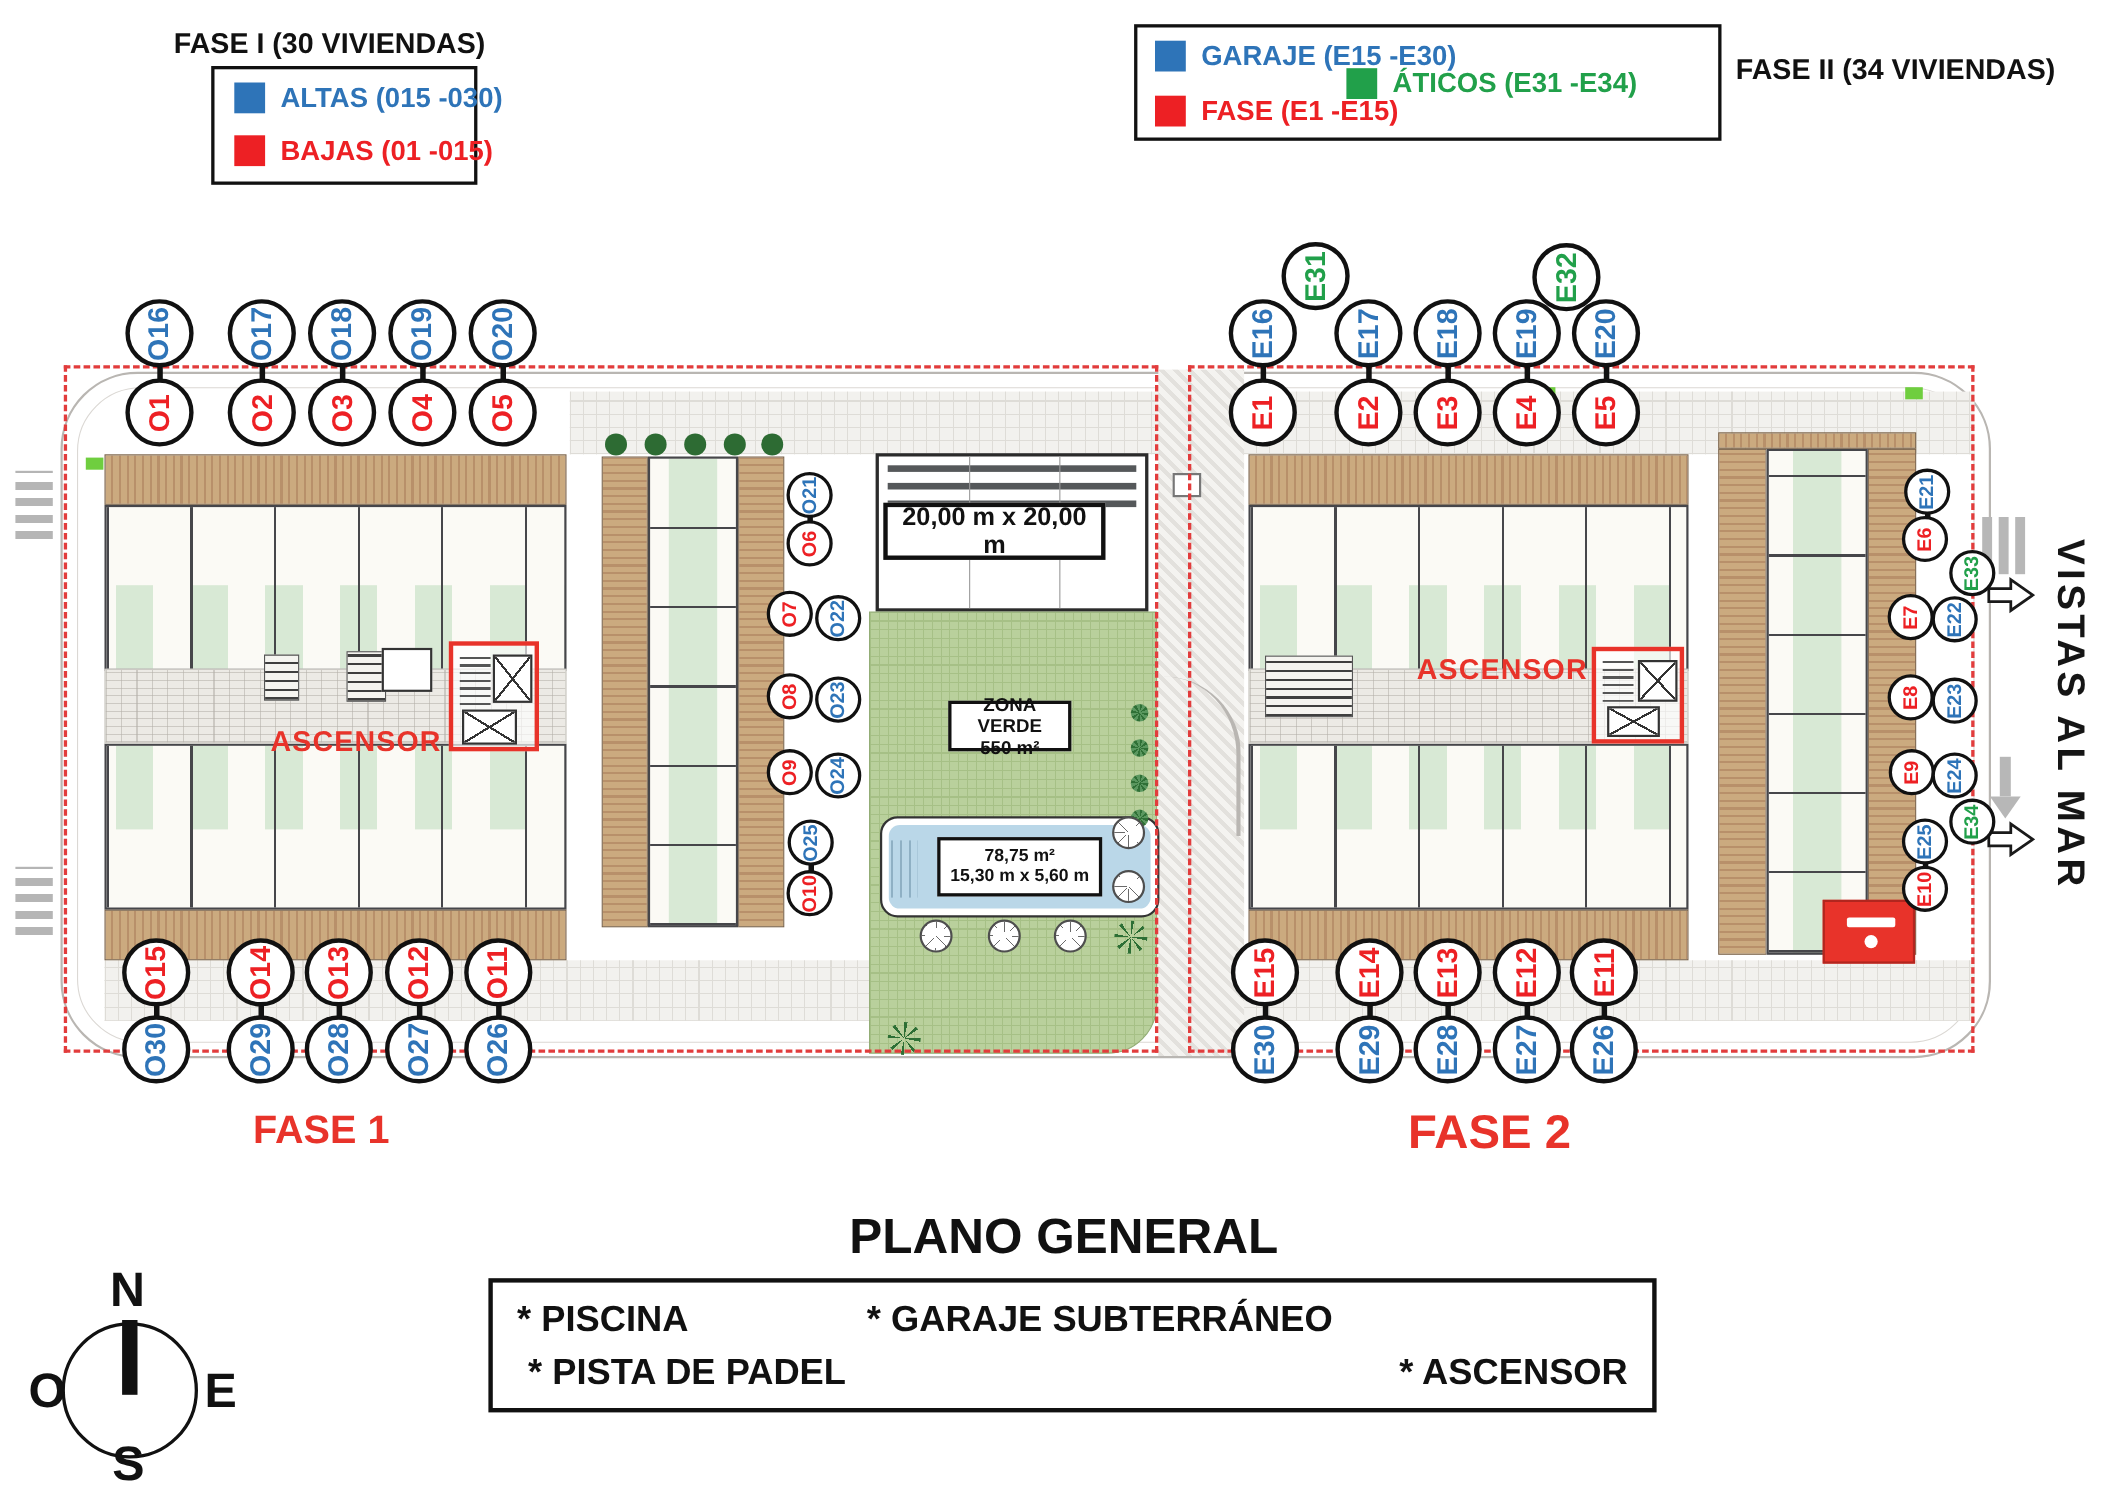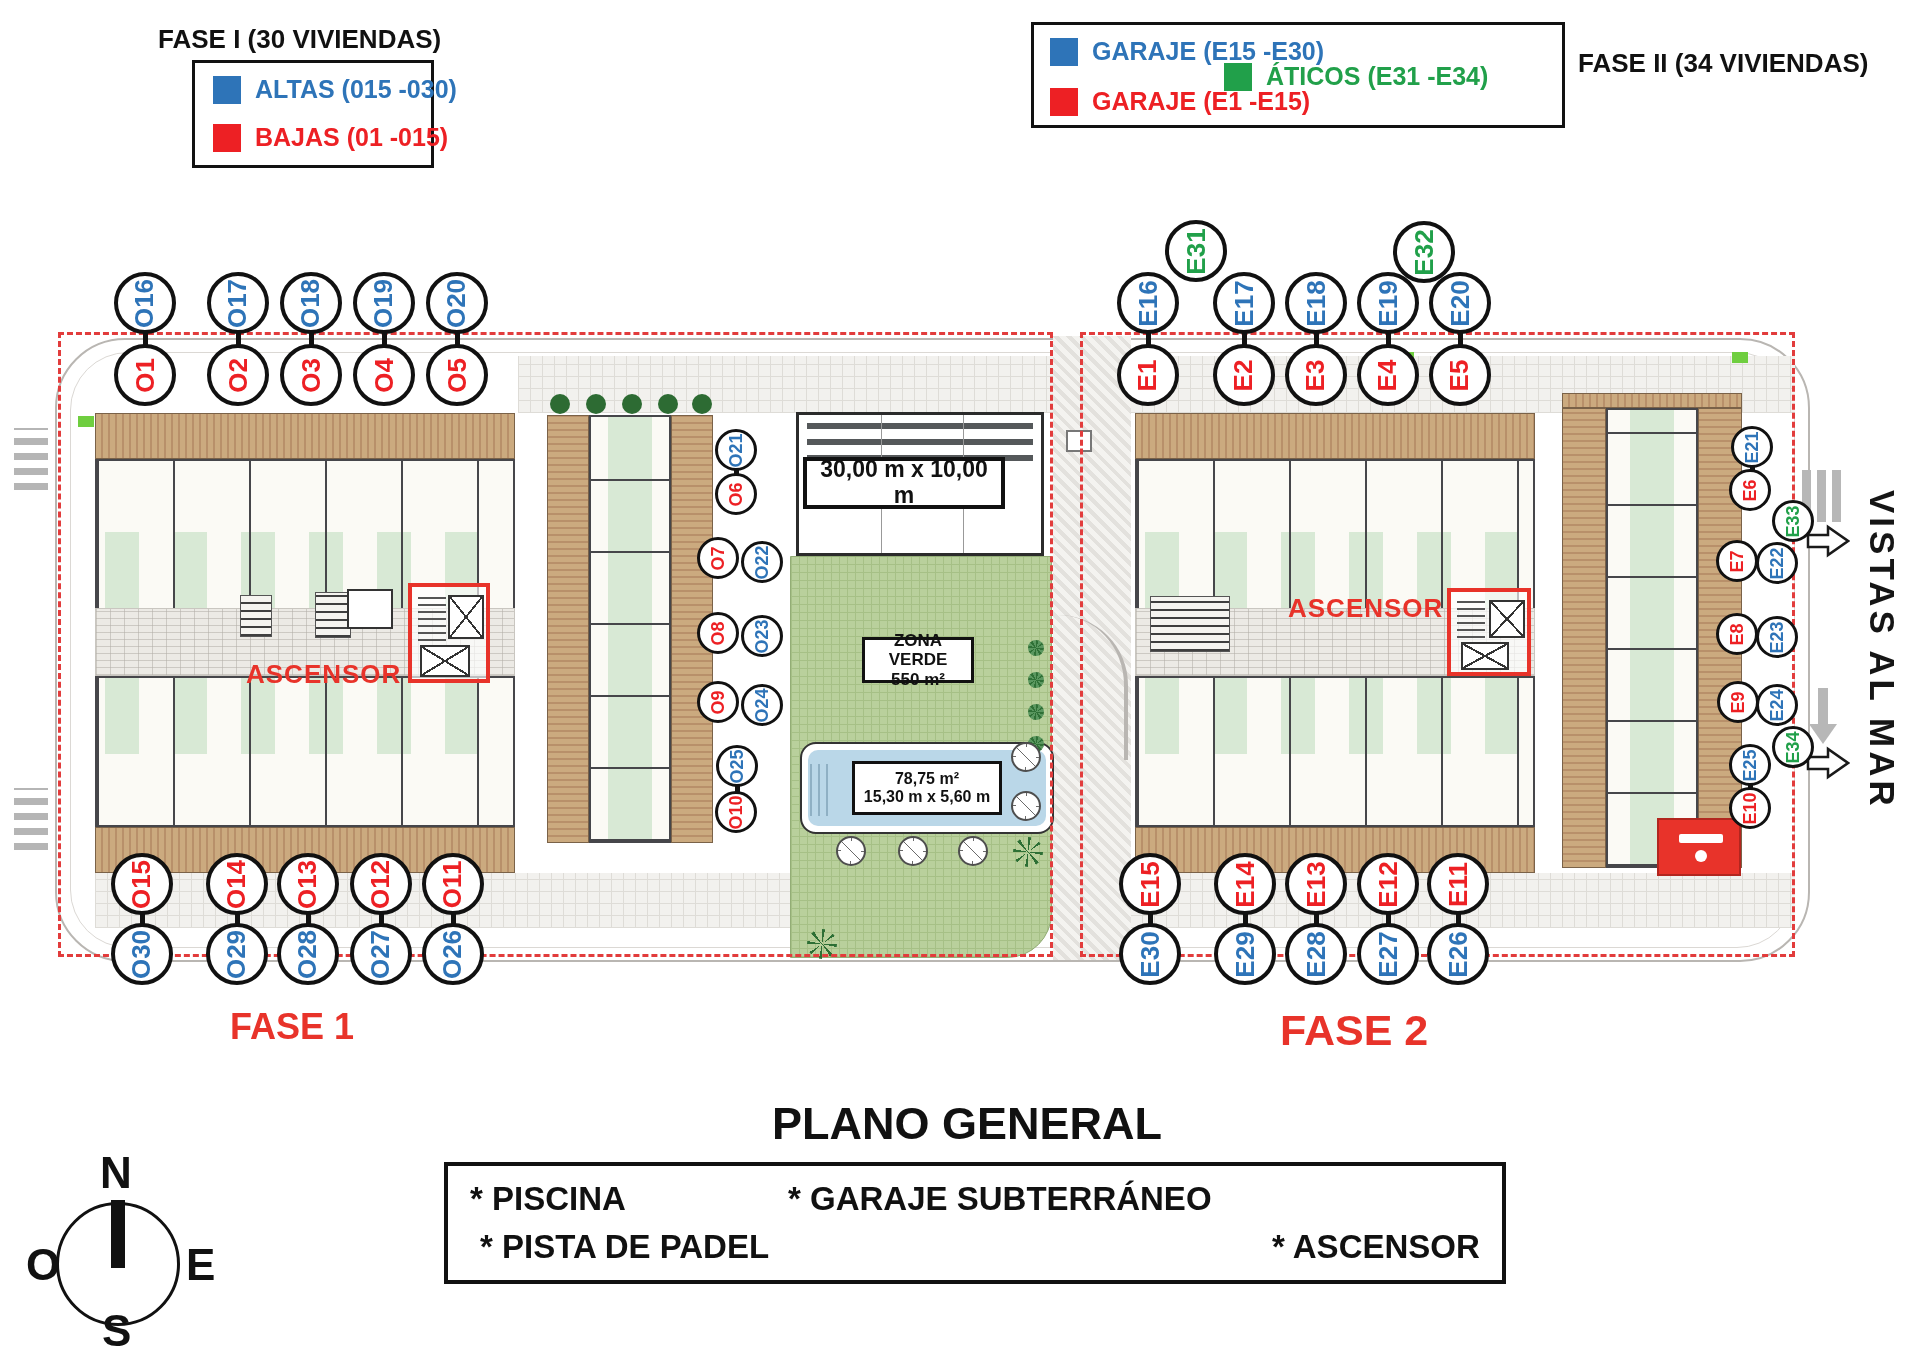--- a/index.html
+++ b/index.html
@@ -57,21 +57,21 @@
     <div class="legend-row" style="left:18px;top:60px">
       <span class="swatch" style="background: rgb(237, 32, 36);"></span><span style="color: rgb(237, 32, 36);">BAJAS (01 -015)</span>
     </div>
   </div>
 
   <div class="legend-box" style="left:1031px;top:22px;width:534px;height:106px">
     <div class="legend-row" style="left:16px;top:12px">
       <span class="swatch" style="background: rgb(46, 116, 184);"></span><span style="color: rgb(46, 116, 184);">GARAJE (E15 -E30)</span>
     </div>
     <div class="legend-row" style="left:16px;top:62px">
-      <span class="swatch" style="background: rgb(237, 32, 36);"></span><span style="color: rgb(237, 32, 36);">GARAJE (E1 -E15)</span>
+      <span class="swatch" style="background: rgb(237, 32, 36);"></span><span style="color: rgb(237, 32, 36);">FASE (E1 -E15)</span>
     </div>
     <div class="legend-row" style="left:190px;top:37px">
       <span class="swatch" style="background: rgb(33, 160, 74);"></span><span style="color: rgb(33, 160, 74);">ÁTICOS (E31 -E34)</span>
     </div>
   </div>
   <div class="lbl" style="left:1578px;top:48px;font-size:26px">FASE II (34 VIVIENDAS)</div>
 
   <div class="abs site-outline" style="left:55px;top:338px;width:1755px;height:624px"></div>
   <div class="abs site-inner" style="left:70px;top:352px;width:1725px;height:596px"></div>
   <div class="abs parkbars" style="left:14px;top:428px;width:34px;height:62px"></div>
@@ -109,21 +109,21 @@
   </div>
 
   <div class="abs" style="left:796px;top:412px;width:248px;height:144px;background:#fff;border:3px solid #2b2b2b">
     <div class="abs" style="left:8px;right:8px;top:8px;height:6px;background:#55585a"></div>
     <div class="abs" style="left:8px;right:8px;top:24px;height:6px;background:#55585a"></div>
     <div class="abs" style="left:8px;right:8px;top:40px;height:6px;background:#55585a"></div>
     <div class="abs" style="left:82px;top:0;bottom:0;width:1px;background:#999"></div>
     <div class="abs" style="left:164px;top:0;bottom:0;width:1px;background:#999"></div>
   </div>
   <div class="label-box" style="left:803px;top:457px;width:202px;height:52px;font-size:23px;border-width:4px">
-    <span>30,00 m x 10,00 m</span>
+    <span>20,00 m x 20,00 m</span>
   </div>
 
   <div class="abs greengrid" style="left:790px;top:556px;width:262px;height:402px;border-bottom-right-radius:45px"></div>
   <div class="label-box" style="left:862px;top:637px;width:112px;height:46px;font-size:17px">
     <span>ZONA VERDE</span>
     <span>550 m²</span>
   </div>
   <div class="abs" style="left:800px;top:742px;width:254px;height:92px;background:#fff;border:2px solid #333;border-radius:16px;z-index:2">
     <div class="abs" style="left:6px;top:6px;right:6px;bottom:6px;background:#bad7e8;border-radius:10px"></div>
     <div class="abs" style="left:8px;top:20px;width:24px;height:52px;background:repeating-linear-gradient(90deg,#8fb0c4 0 2px,transparent 2px 8px)"></div>

